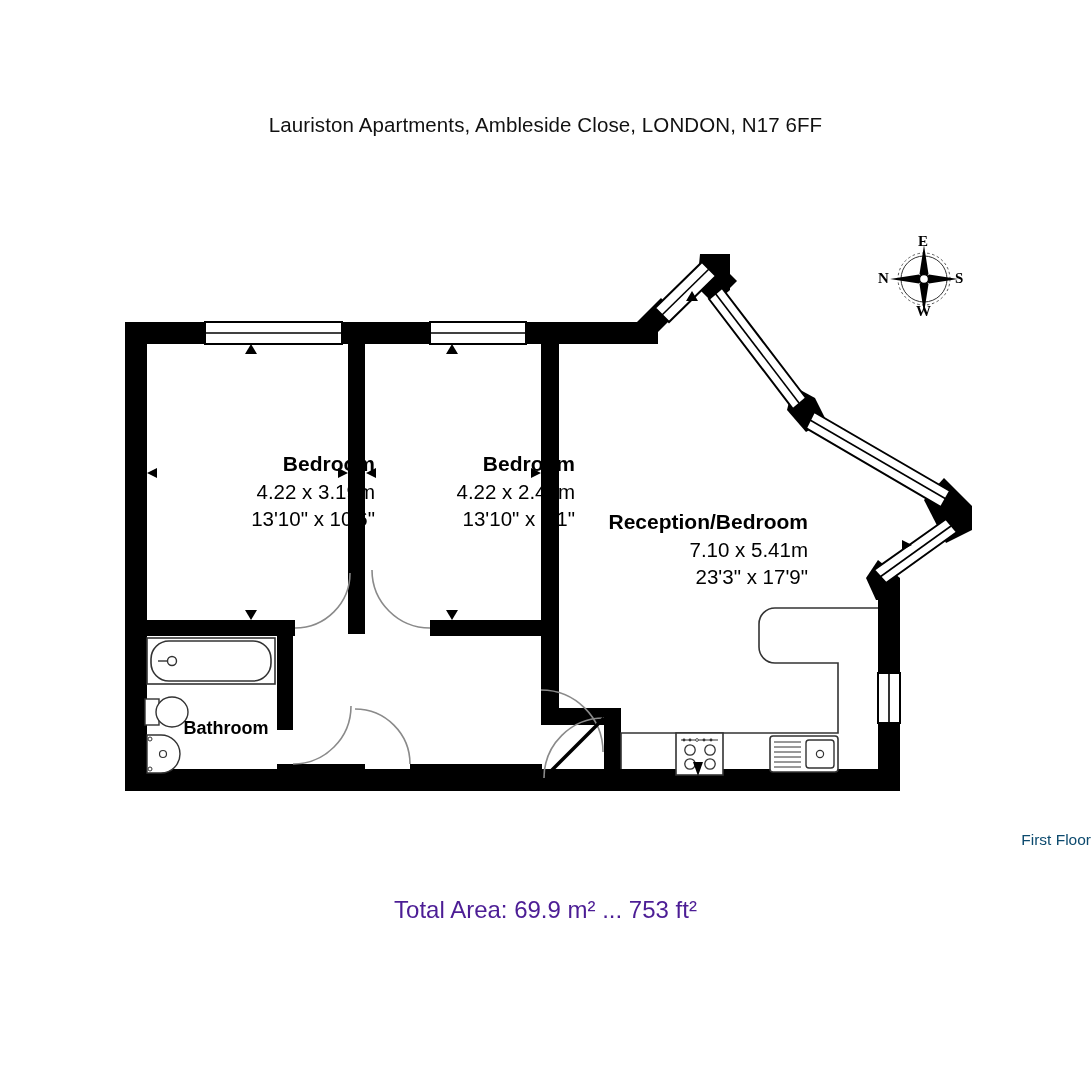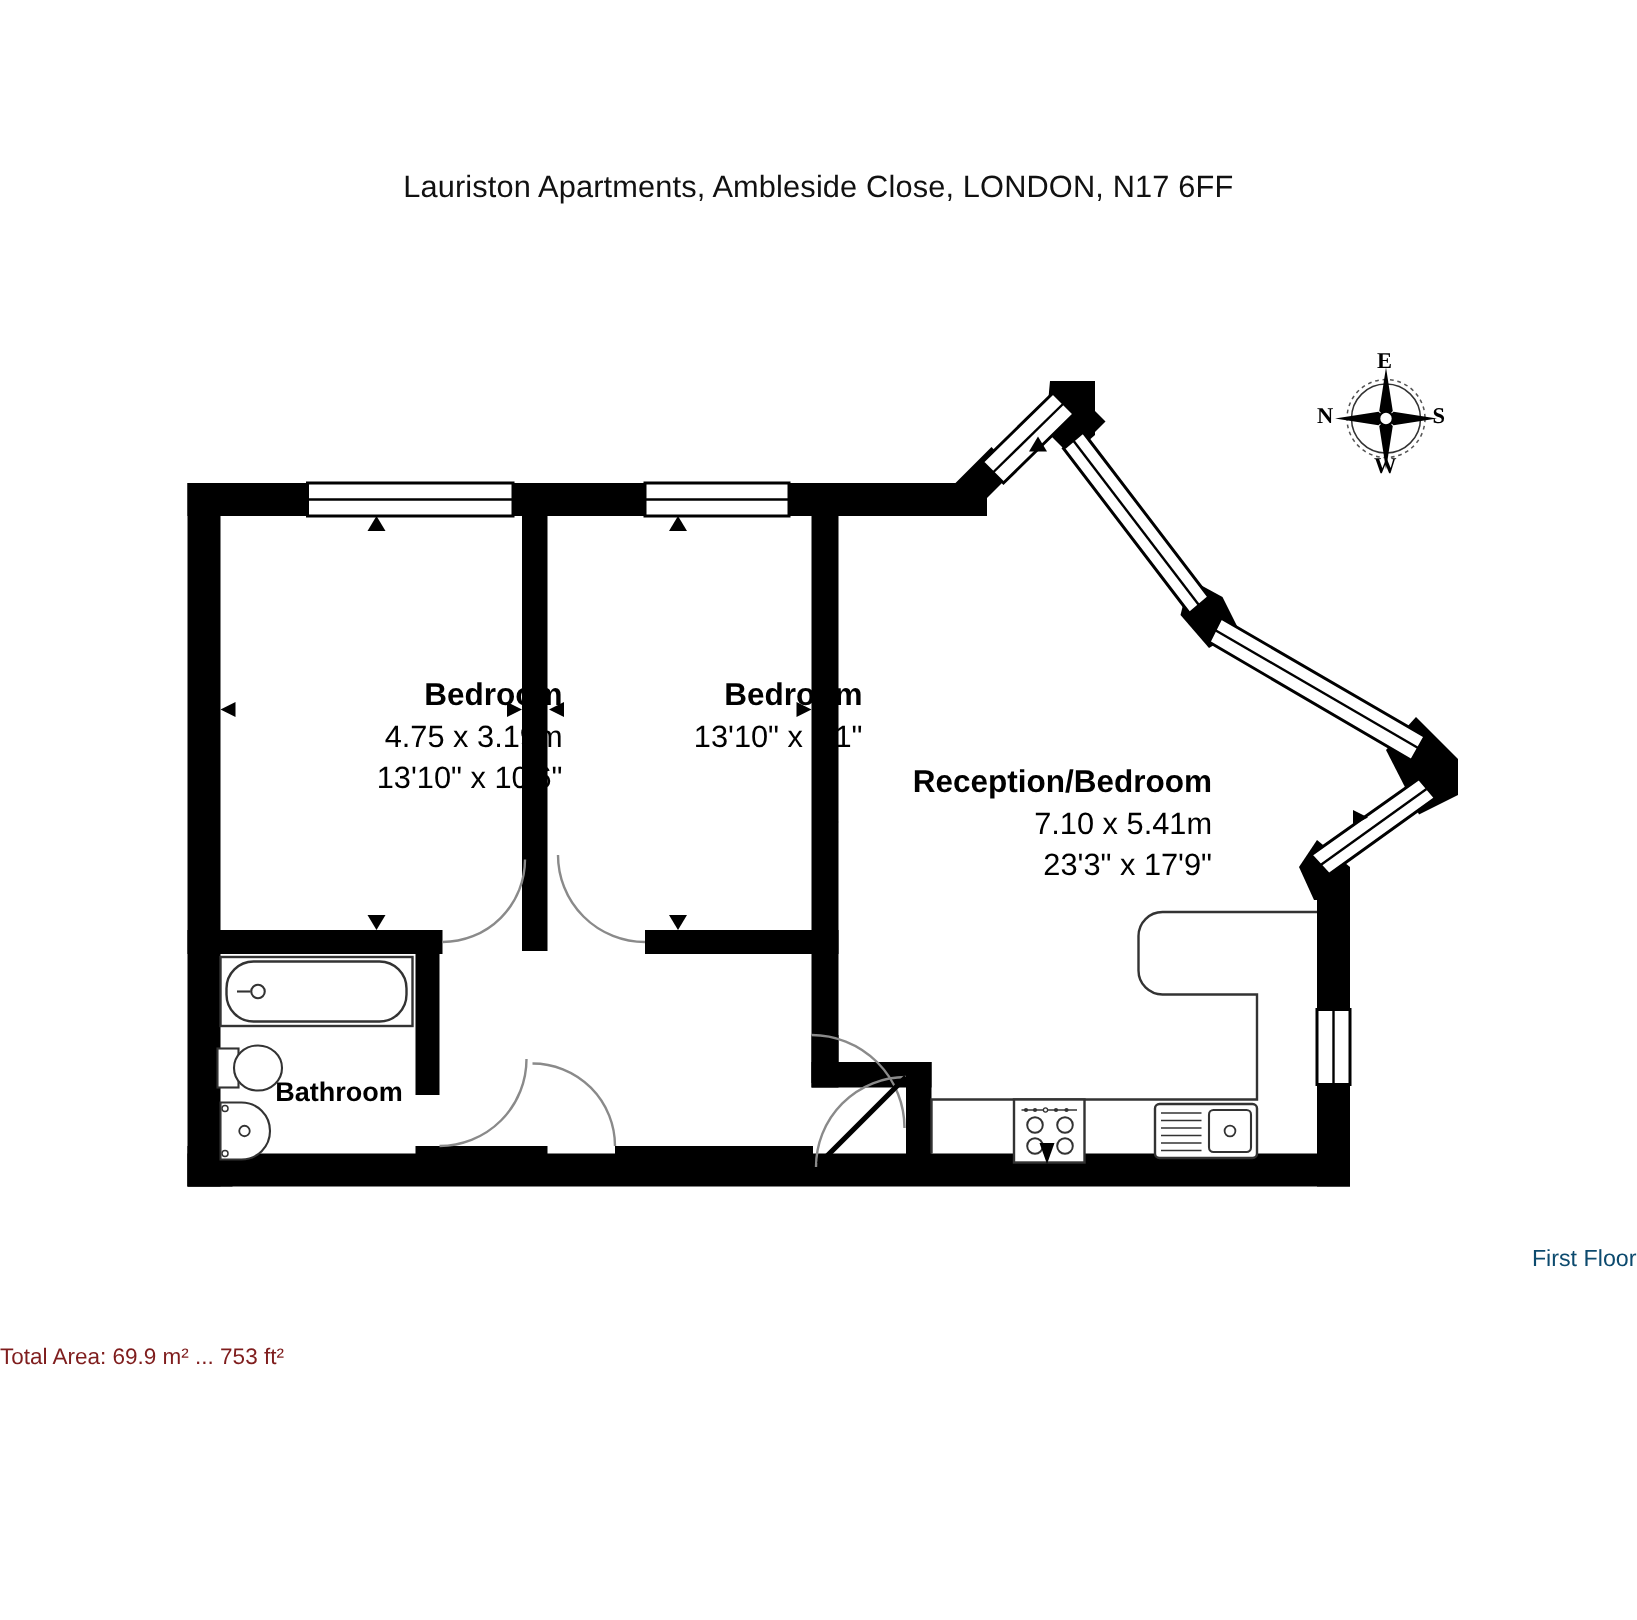--- a/index.html
+++ b/index.html
@@ -42,23 +42,24 @@
     text-align: right;
     font-size: 15.5px;
     font-weight: 400;
     color: #0c4a6e;
   }
   .total-area {
     position: absolute;
     left: 0;
     top: 896px;
     width: 1091px;
-    font-size: 15px;
-    font-weight: 400;
-    color: #7f1d1d;
+    text-align: center;
+    font-size: 24px;
+    font-weight: 400;
+    color: #4c1d95;
   }
   .disclaimer {
     position: absolute;
     left: 0;
     top: 929px;
     width: 1091px;
     text-align: center;
     font-size: 15.5px;
     font-weight: 400;
     color: #111;
@@ -289,26 +290,27 @@
       <polygon points="0,34 4.5,5 0,0 -4.5,5" fill="#000000"></polygon>
       <polygon points="-34,0 -5,-4.5 0,0 -5,4.5" fill="#000000"></polygon>
       <polygon points="34,0 5,-4.5 0,0 5,4.5" fill="#000000"></polygon>
       <circle cx="0" cy="0" r="4.5" fill="#ffffff" stroke="#000000" stroke-width="1.4"></circle>
     </g>
 
   </svg>
 
   <div class="room-label-group" style="left:130px; top:450px; width:245px;">
     <div class="room-name">Bedroom</div>
-    <div class="room-dim">4.75 x 3.19m</div>
+    <div class="room-dim">4.22 x 3.19m</div>
     <div class="room-dim">13'10" x 10'6"</div>
   </div>
 
   <div class="room-label-group" style="left:332px; top:450px; width:243px;">
     <div class="room-name">Bedroom</div>
+    <div class="room-dim">4.22 x 2.46m</div>
     <div class="room-dim">13'10" x 8'1"</div>
   </div>
 
   <div class="room-label-group" style="left:590px; top:508px; width:218px;">
     <div class="room-name">Reception/Bedroom</div>
     <div class="room-dim">7.10 x 5.41m</div>
     <div class="room-dim">23'3" x 17'9"</div>
   </div>
 
 

